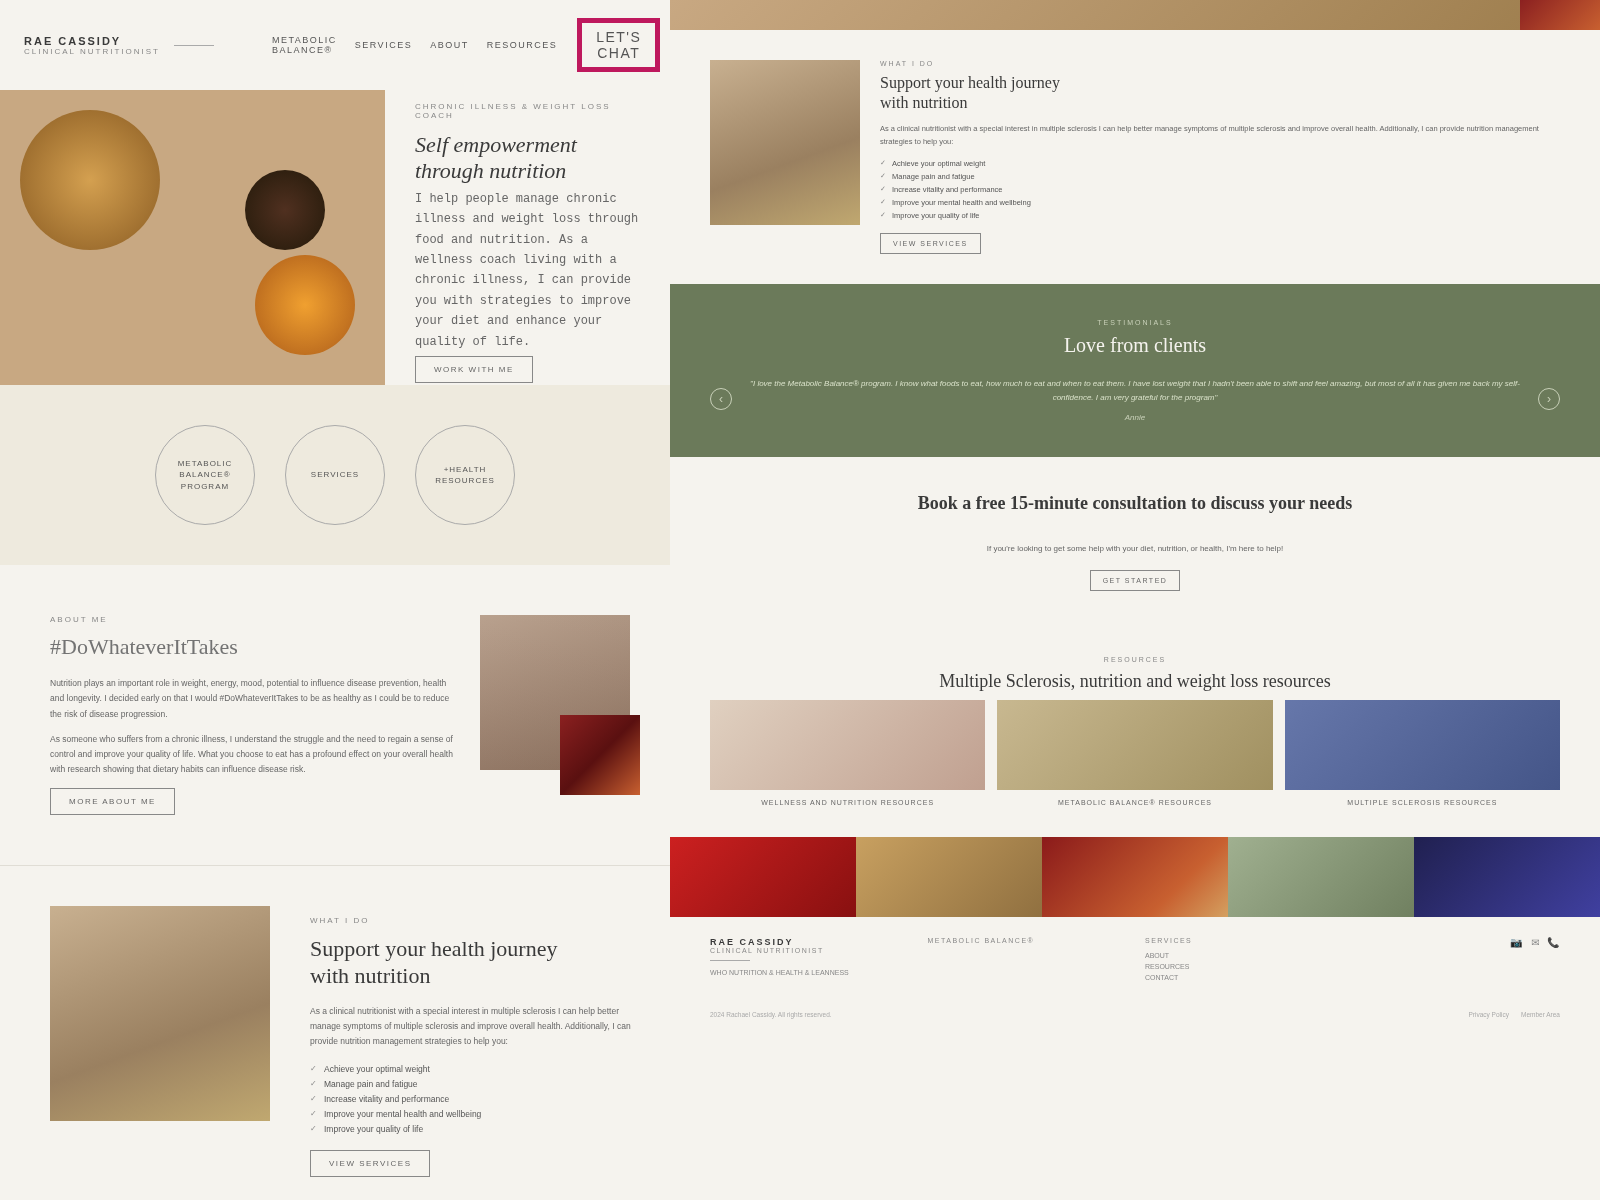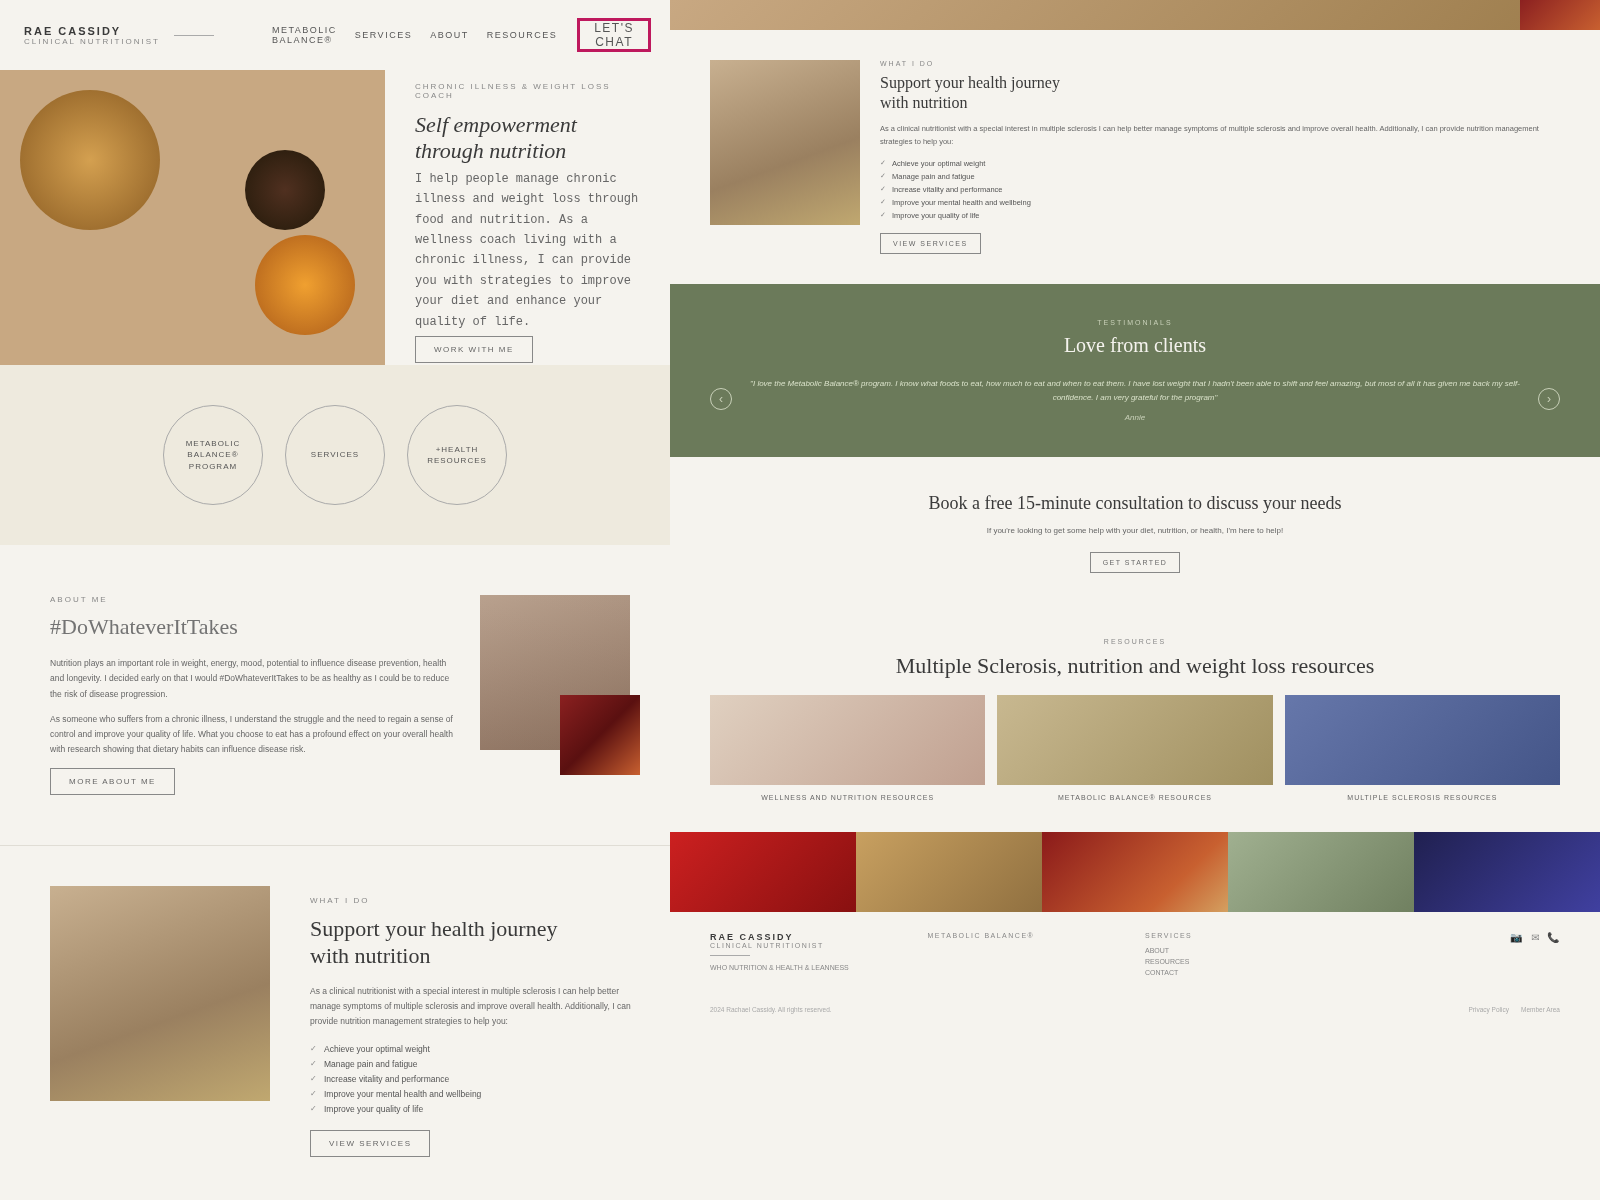--- a/index.html
+++ b/index.html
@@ -62,23 +62,23 @@
     }
     .nav-link {
       font-size: 9px;
       letter-spacing: 1.5px;
       text-transform: uppercase;
       color: #555;
       font-family: Arial, sans-serif;
       cursor: pointer;
     }
     .nav-cta {
-      border: 3px solid #be185d;
-      padding: 0 14px;
-      font-size: 12px;
+      border: 5px solid #be185d;
+      padding: 6px 14px;
+      font-size: 14px;
       letter-spacing: 1.5px;
       text-transform: uppercase;
       color: #555;
       font-family: Arial, sans-serif;
       cursor: pointer;
       background: none;
     }
 
     
     .hero-section {
@@ -138,21 +138,21 @@
       display: inline-block;
       width: fit-content;
     }
 
     
     .circles-section {
       background: #eeeade;
       padding: 40px 20px;
       display: flex;
       justify-content: center;
-      gap: 22px;
+      gap: 30px;
       align-items: center;
     }
     .circle-item {
       width: 100px;
       height: 100px;
       border-radius: 50%;
       border: 1px solid #aaa;
       display: flex;
       align-items: center;
       justify-content: center;
@@ -431,22 +431,22 @@
 
     
     .consultation-section {
       background: #f5f3ee;
       padding: 35px 40px;
       text-align: center;
     }
     .consultation-title {
       font-size: 18px;
       color: #3a3a3a;
-      margin-bottom: 10px;
-      font-weight: normal;
+      margin-bottom: 28px;
+      font-weight: bold;
       line-height: 1.3;
     }
     .consultation-desc {
       font-size: 8px;
       color: #666;
       font-family: Arial, sans-serif;
       margin-bottom: 16px;
     }
 
     
@@ -457,23 +457,23 @@
     }
     .resources-tag {
       font-size: 7px;
       letter-spacing: 2px;
       text-transform: uppercase;
       color: #888;
       font-family: Arial, sans-serif;
       margin-bottom: 8px;
     }
     .resources-title {
-      font-size: 22px;
+      font-size: 18px;
       color: #3a3a3a;
-      margin-bottom: 16px;
+      margin-bottom: 8px;
       font-weight: normal;
     }
     .resources-desc {
       font-size: 7.5px;
       color: #666;
       font-family: Arial, sans-serif;
       margin-bottom: 20px;
       line-height: 1.6;
     }
     .resources-grid {

